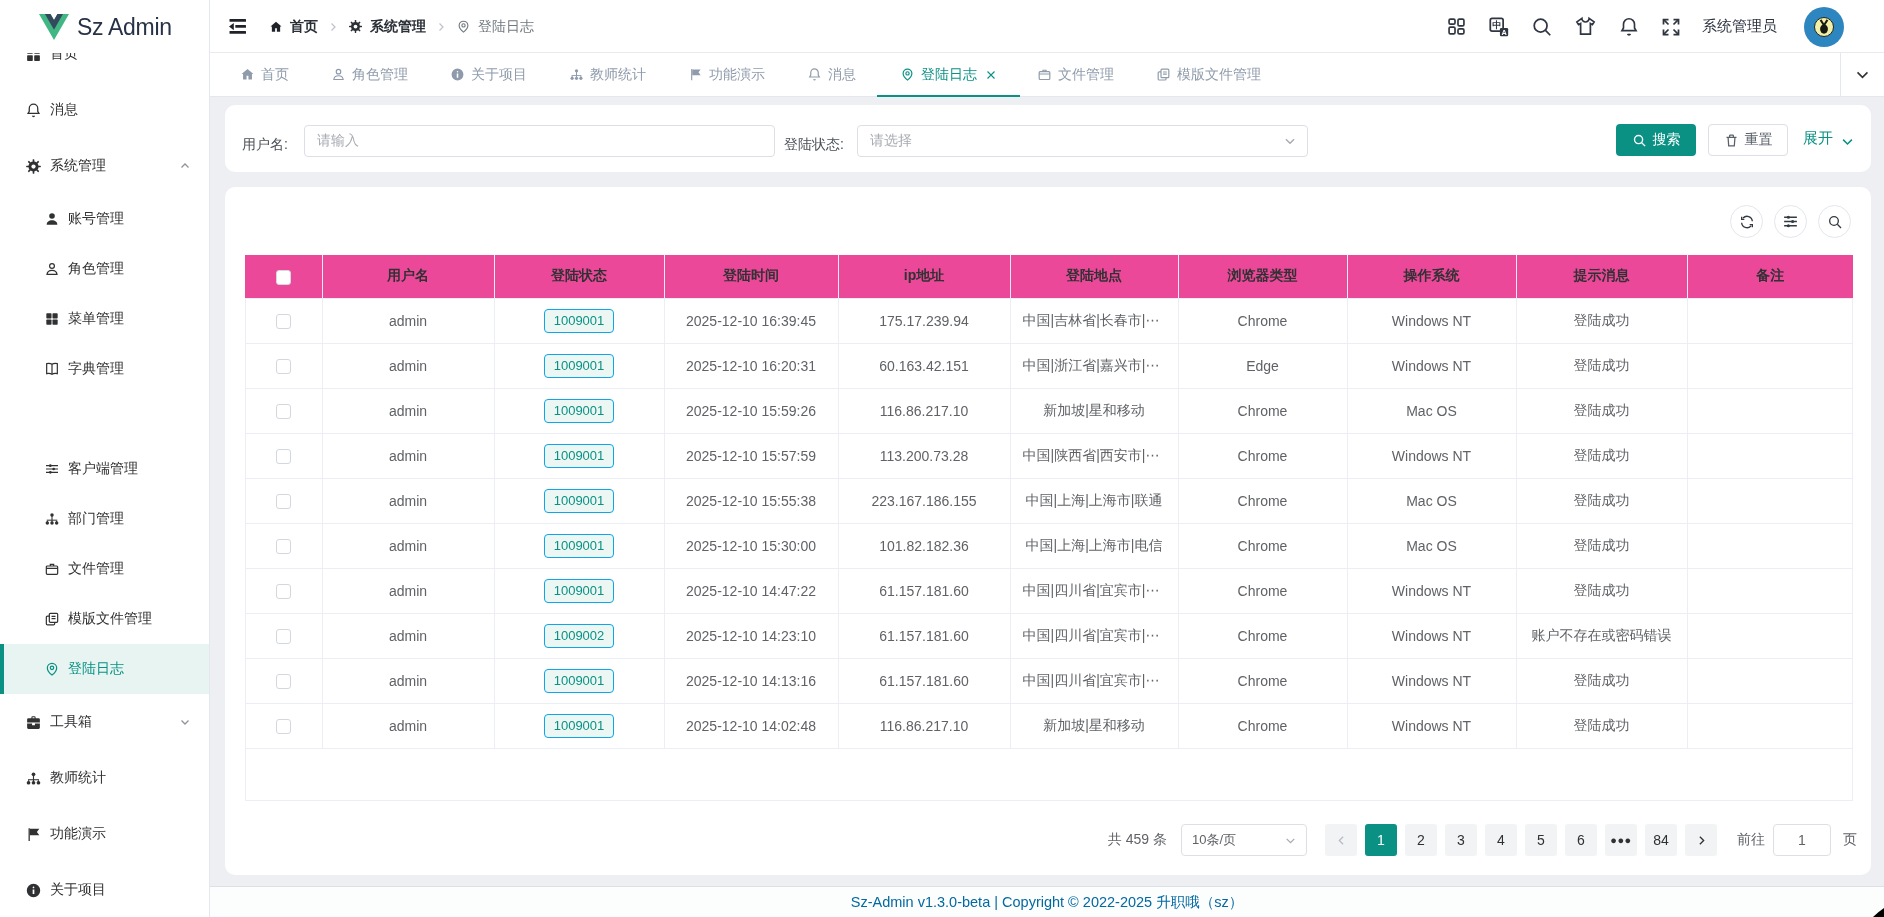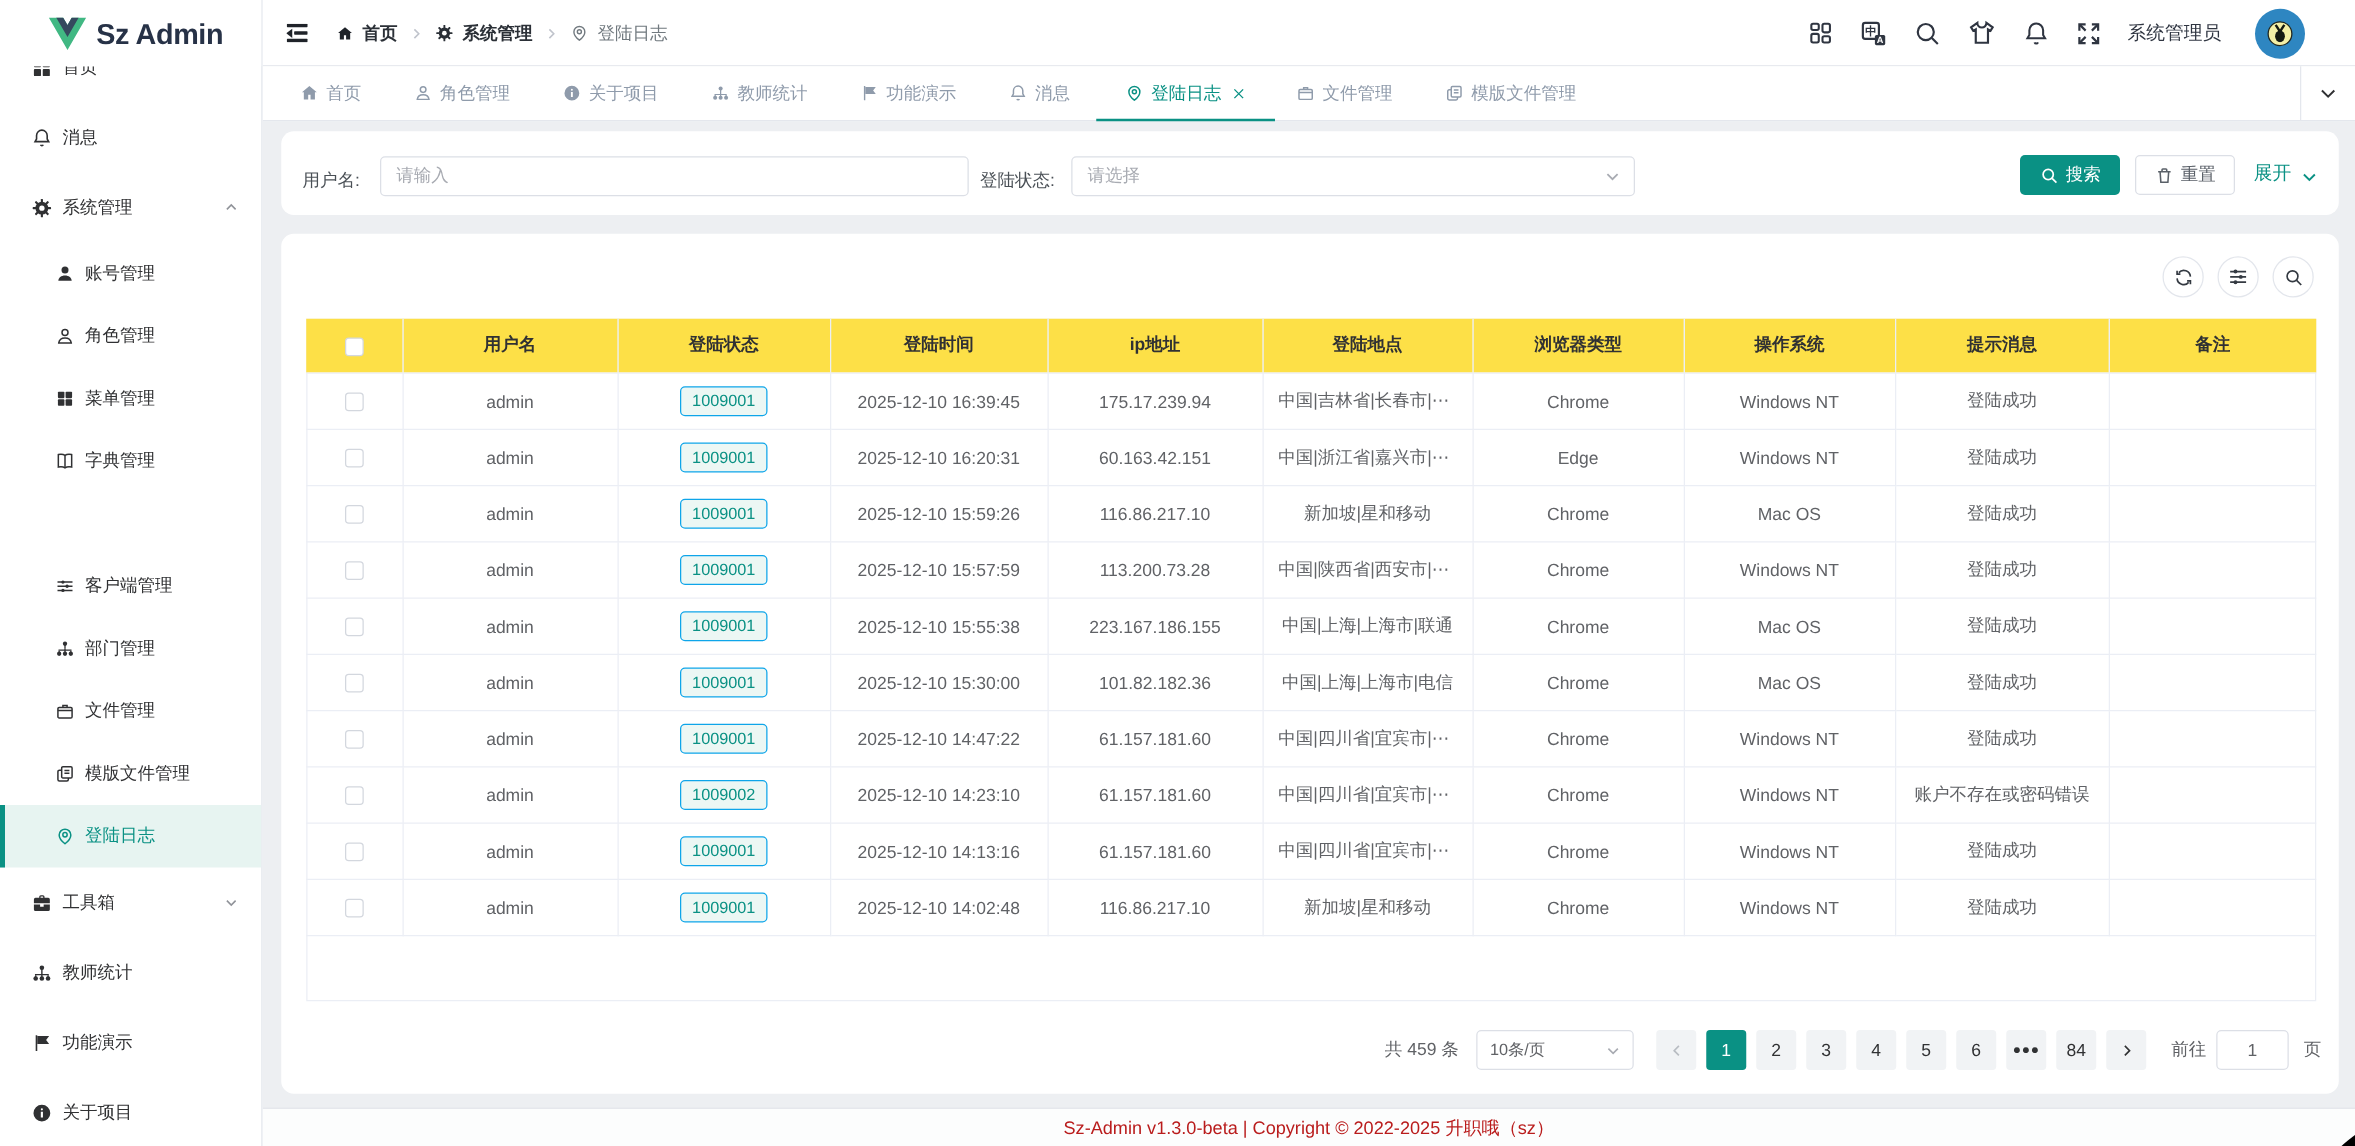--- a/index.html
+++ b/index.html
@@ -5,21 +5,21 @@
 <style>
 *{margin:0;padding:0;box-sizing:border-box}
 html,body{width:1884px;height:917px;overflow:hidden}
 body{font-family:"Liberation Sans",sans-serif;font-size:14px;color:#303133;background:#edeff2;position:relative}
 .abs{position:absolute}
 svg{display:block}
 
 #sidebar{position:absolute;left:0;top:0;width:210px;height:917px;background:#fff;border-right:1px solid #e4e7ed;z-index:5}
 #logo{position:absolute;left:0;top:0;width:209px;height:53px;background:#fff;z-index:3;display:flex;align-items:center}
 #logo svg{margin-left:39px}
-#logo .t{font-size:23px;font-weight:bold;color:#273247;margin-left:8px;margin-top:2px;letter-spacing:-0.3px}
+#logo .t{font-size:23px;font-weight:normal;color:#273247;margin-left:8px;margin-top:2px;letter-spacing:-0.3px}
 #menu{position:absolute;left:0;top:53px;width:209px;bottom:0;overflow:hidden}
 .mi{position:absolute;left:0;width:209px;height:56px;display:flex;align-items:center;color:#303133}
 .mi.sub{height:50px}
 .mi .ic{margin-left:25px;width:17px;height:17px;flex:none}
 .mi.sub .ic{margin-left:44px;width:16px;height:16px}
 .mi .tx{margin-left:8px;font-size:14px}
 .mi .chev{position:absolute;right:18px;top:50%;margin-top:-6px}
 .mi.active{background:#e7f4f1;color:#0a9184}
 .mi.active::before{content:"";position:absolute;left:0;top:0;bottom:0;width:4px;background:#0a9184}
 
@@ -42,34 +42,34 @@
 #searchcard{left:225px;top:105px;width:1646px;height:67px}
 #tablecard{left:225px;top:187px;width:1646px;height:688px}
 .flabel{font-weight:normal;color:#4a5056;font-size:14px}
 .finput{position:absolute;height:32px;border:1px solid #dcdfe6;border-radius:4px;background:#fff;display:flex;align-items:center;padding:0 12px;color:#a8abb2;font-size:14px}
 .btn{position:absolute;height:32px;border-radius:4px;display:flex;align-items:center;justify-content:center;font-size:14px}
 .btn-primary{background:#0a9184;color:#fff}
 .btn-plain{background:#fff;border:1px solid #dcdfe6;color:#5a6068}
 .cbtn{position:absolute;width:33px;height:33px;border:1px solid #e3e6ec;border-radius:50%;display:flex;align-items:center;justify-content:center;color:#343a42}
 
 #ltable{position:absolute;left:20px;top:68px;width:1608px;border-collapse:collapse;table-layout:fixed;font-size:14px}
-#ltable th{background:#fde047;color:#303133;font-weight:bold;height:43px;border-bottom:1px solid #ebeef5;border-right:1px solid #ebeef5;text-align:center}
+#ltable th{background:#ec4899;color:#303133;font-weight:bold;height:43px;border-bottom:1px solid #ebeef5;border-right:1px solid #ebeef5;text-align:center}
 #ltable td{height:45px;color:#606266;border-bottom:1px solid #ebeef5;border-right:1px solid #ebeef5;text-align:center;white-space:nowrap;overflow:hidden}
 #ltable th:last-child,#ltable td:last-child{border-right:none}
 #twrap{position:absolute;left:20px;top:68px;width:1608px;height:546px;border:1px solid #ebeef5}
 .cb{display:inline-block;width:15px;height:15px;border:1px solid #d3d7de;border-radius:3px;background:#fff;vertical-align:middle}
 .tag{display:inline-block;height:24px;line-height:22px;padding:0 9px;border:1px solid #0ea5e9;background:#ecf7f4;color:#0a9184;border-radius:4px;font-size:13px}
 .tleft{text-align:left!important;padding-left:12px}
 
 #pager{position:absolute;right:14px;top:637px;height:32px;display:flex;align-items:center;color:#606266;font-size:14px}
 .pbtn{min-width:32px;height:32px;margin-left:8px;background:#f1f3f5;border-radius:3px;display:flex;align-items:center;justify-content:center;color:#303133}
 .pbtn.on{background:#0a9184;color:#fff}
 .pbtn.dis{color:#b8bcc2}
 
-#footer{position:absolute;left:210px;right:0;bottom:0;height:31px;background:#fcfdfd;border-top:1px solid #dde0e6;color:#b91c1c;font-size:14.5px;display:flex;align-items:center;justify-content:center}
+#footer{position:absolute;left:210px;right:0;bottom:0;height:31px;background:#fcfdfd;border-top:1px solid #dde0e6;color:#0369a1;font-size:14.5px;display:flex;align-items:center;justify-content:center}
 </style>
 </head>
 <body>
 
 <div id="sidebar">
   <div id="menu">
     <div class="mi" style="top:-27px">
         <svg class="ic" viewBox="0 0 24 24" fill="currentColor">
           <rect x="3" y="3" width="8" height="8" rx="1"></rect>
           <rect x="13" y="3" width="8" height="8" rx="1"></rect>

